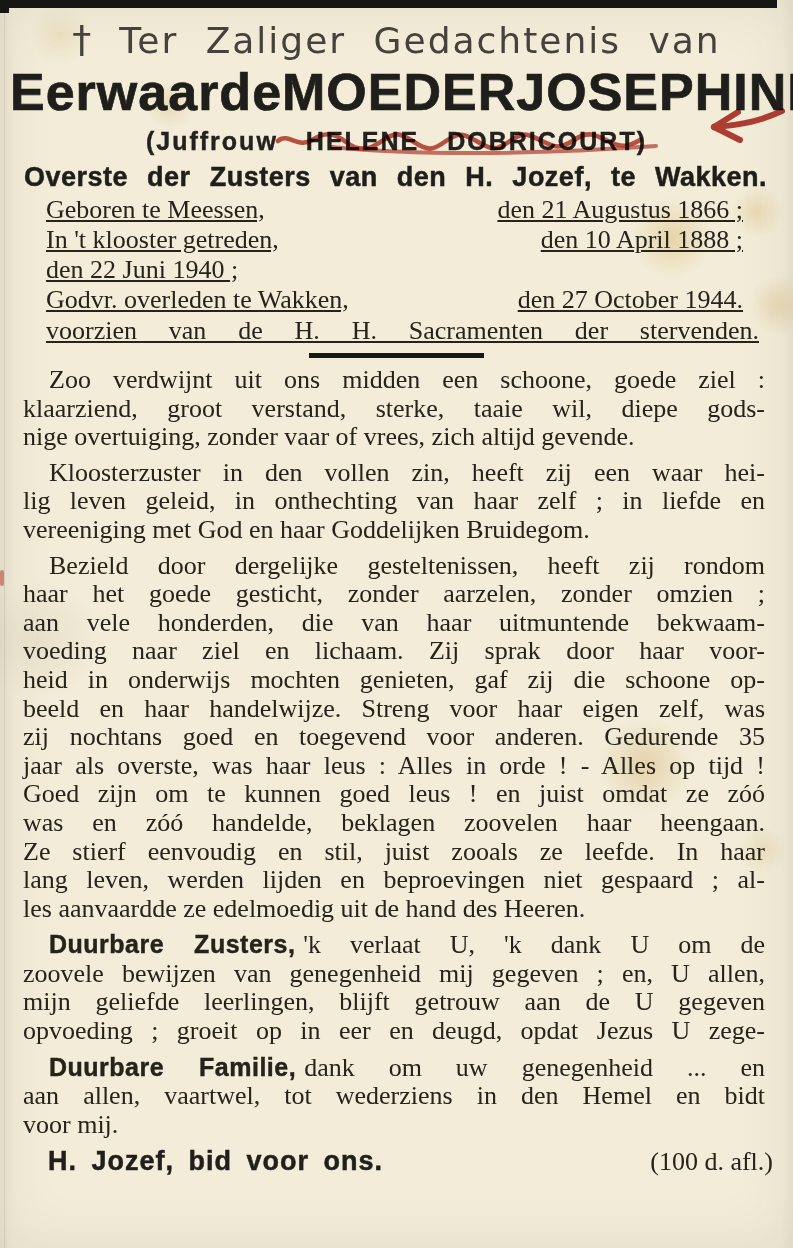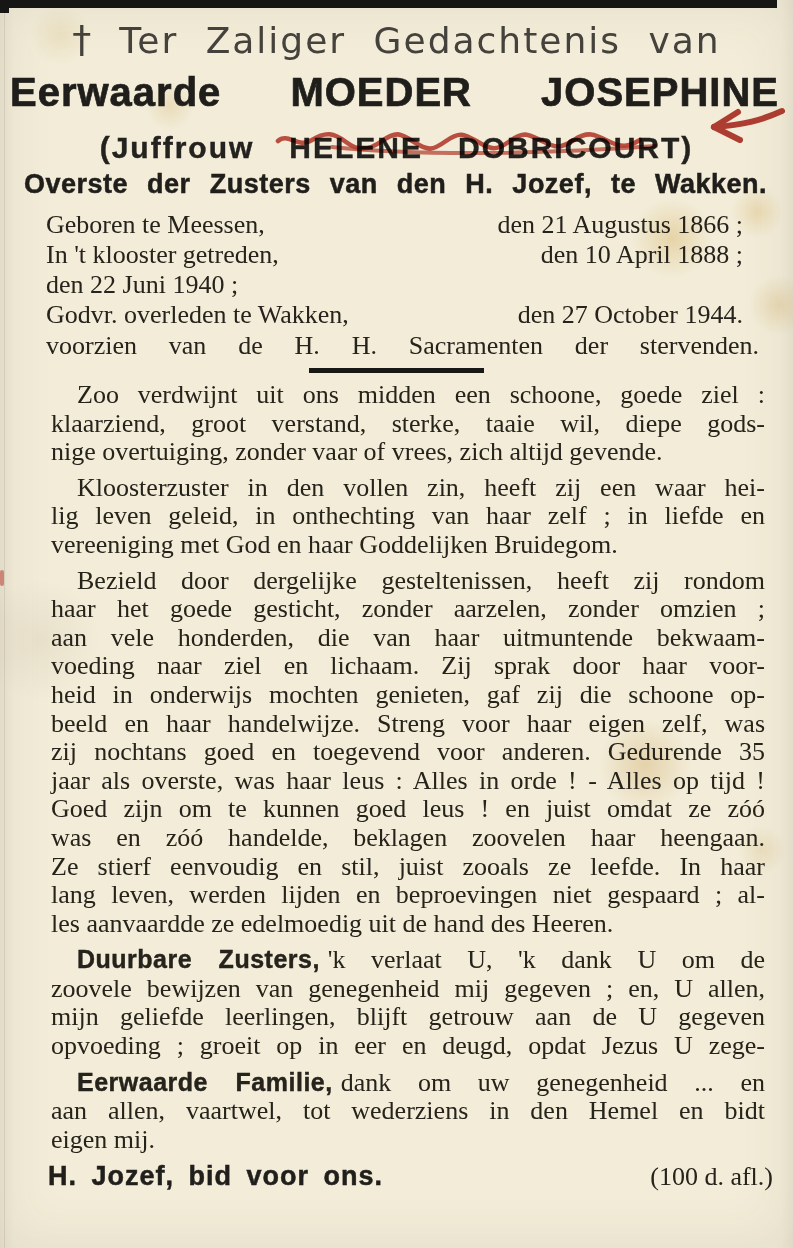--- a/index.html
+++ b/index.html
@@ -34,51 +34,51 @@
     display:flex;justify-content:center;align-items:baseline;gap:26px;
     font-family:"DejaVu Sans", sans-serif;
     font-size:36px;line-height:46px;color:#45423d;
     letter-spacing:2px;word-spacing:14px;
   }
   .line1 .cross{font-size:38px;transform:translateY(-1px);}
   .line2{
     display:flex;justify-content:space-between;
     padding:0 14px 0 10px;margin-top:3px;
     font-family:"Liberation Sans", sans-serif;font-weight:bold;
-    font-size:40px;line-height:50px;color:#1f1e1b;
+    font-size:52px;line-height:50px;color:#1f1e1b;
     letter-spacing:1px;-webkit-text-stroke:.7px #1f1e1b;
   }
   .line3{
     position:relative;
-    display:flex;justify-content:center;gap:35px;
-    margin-top:14px;
-    font-family:"Liberation Sans", sans-serif;font-weight:bold;
-    font-size:30px;line-height:34px;color:#23221f;
+    display:flex;justify-content:center;gap:28px;
+    margin-top:7px;
+    font-family:"Liberation Sans", sans-serif;font-weight:bold;
+    font-size:25px;line-height:34px;color:#23221f;
     letter-spacing:2px;-webkit-text-stroke:.4px #23221f;
   }
   .line4{
     margin-top:2px;padding:0 26px 0 24px;
     font-family:"Liberation Sans", sans-serif;font-weight:bold;
     font-size:27px;line-height:34px;color:#1f1e1b;
     letter-spacing:.5px;-webkit-text-stroke:.5px #1f1e1b;
     text-align:justify;text-align-last:justify;
   }
   .redmark{position:absolute;pointer-events:none;mix-blend-mode:multiply;}
   .wavy{left:272px;top:130px;}
   .arrow{left:688px;top:100px;}
 
-  .dates{margin-top:9px;font-size:26px;line-height:30px;color:#26231c;}
+  .dates{margin-top:1px;font-size:26px;line-height:30px;color:#26231c;text-decoration:underline;}
   .date-row{display:flex;justify-content:space-between;padding:0 50px 0 46px;}
   .dates-footer{
     padding:0 34px 0 46px;margin-top:1px;
     text-align:justify;text-align-last:justify;
   }
   .divider{width:175px;height:5px;background:#181815;margin:7px auto 8px auto;}
 
-  .bodytext{padding:0 28px 0 23px;font-size:26px;color:#26231b;margin-left:28px;}
+  .bodytext{padding:0 28px 0 23px;font-size:26px;color:#26231b;}
   .para{margin:0 0 7px 0;}
   .bline{line-height:28.6px;}
   .jl{text-align:justify;text-align-last:justify;}
   .indent{text-indent:26px;}
   .lead{
     font-family:"Liberation Sans", sans-serif;font-weight:bold;
     font-size:25px;letter-spacing:.5px;-webkit-text-stroke:.4px #22211e;
     padding-right:8px;
   }
   .lastline{
@@ -178,23 +178,23 @@
         <div class="bline jl">lang leven, werden lijden en beproevingen niet gespaard ; al-</div>
         <div class="bline">les aanvaardde ze edelmoedig uit de hand des Heeren.</div>
       </div>
       <div class="para">
         <div class="bline jl indent"><span class="lead">Duurbare Zusters,</span>'k verlaat U, 'k dank U om de</div>
         <div class="bline jl">zoovele bewijzen van genegenheid mij gegeven ; en, U allen,</div>
         <div class="bline jl">mijn geliefde leerlingen, blijft getrouw aan de U gegeven</div>
         <div class="bline jl">opvoeding ; groeit op in eer en deugd, opdat Jezus U zege-</div>
       </div>
       <div class="para">
-        <div class="bline jl indent"><span class="lead">Eerwaarde Familie,</span>dank om uw genegenheid ... en</div>
+        <div class="bline jl indent"><span class="lead">Duurbare Familie,</span>dank om uw genegenheid ... en</div>
         <div class="bline jl">aan allen, vaartwel, tot wederziens in den Hemel en bidt</div>
-        <div class="bline">eigen mij.</div>
+        <div class="bline">voor mij.</div>
       </div>
     </section>
 
   <footer class="lastline">
     <span class="invoc">H. Jozef, bid voor ons.</span>
     <span class="edition">(100 d. afl.)</span>
   </footer>
 </div>
 
 </body></html>

